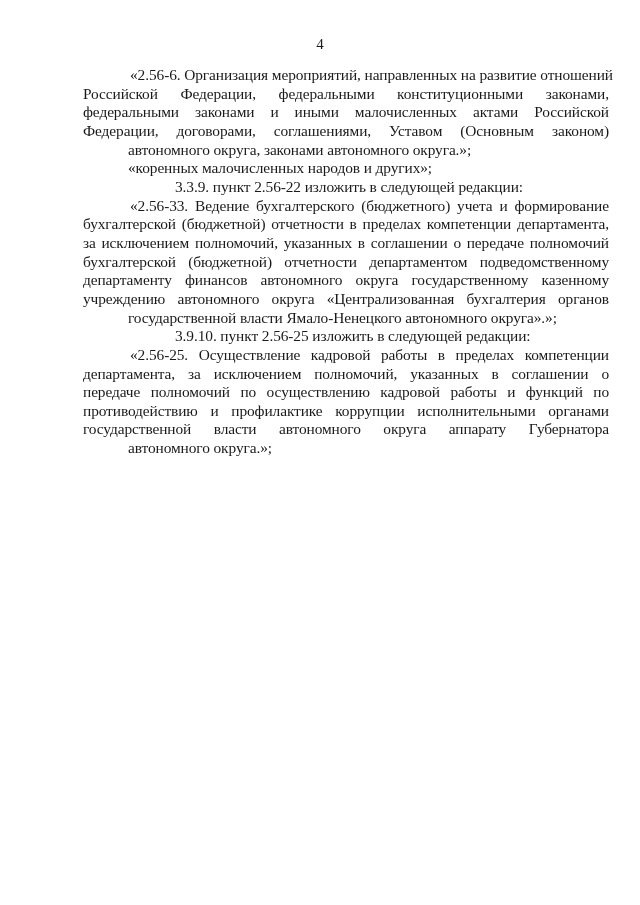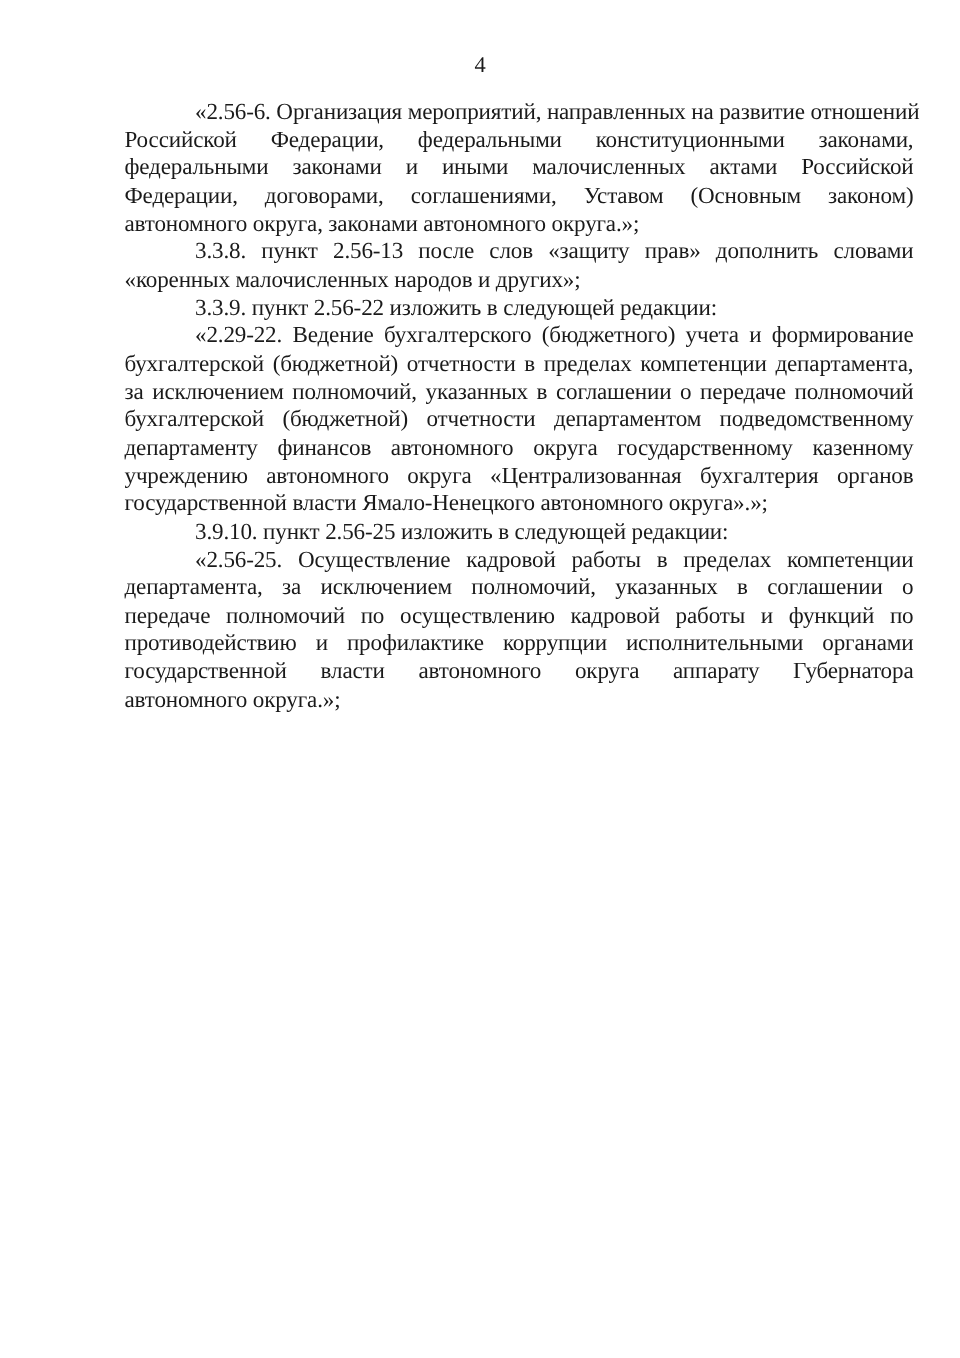--- a/index.html
+++ b/index.html
@@ -48,20 +48,21 @@
       hyphens: none;
     }
     .para .ln {
       display: block;
       text-align: justify;
       text-align-last: justify;
       white-space: nowrap;
     }
     .para .ln.last {
       text-align-last: left;
+      margin-left: 45px;
     }
     .para .ln.first {
       padding-left: 47px;
     }
     .para {
       text-indent: 0;
     }
   </style>
 </head>
 <body>
@@ -73,30 +74,29 @@
 
     <p class="para">
       <span class="ln first">«2.56-6. Организация мероприятий, направленных на развитие отношений</span>
       <span class="ln">Российской Федерации, федеральными конституционными законами,</span>
       <span class="ln">федеральными законами и иными малочисленных актами Российской</span>
       <span class="ln">Федерации, договорами, соглашениями, Уставом (Основным законом)</span>
       <span class="ln last">автономного округа, законами автономного округа.»;</span>
     </p>
 
     <p class="para">
-      <span class="ln first">3.3.8. пункт 2.56-13 после слов «защиту прав» дополнить словами</span>
       <span class="ln last">«коренных малочисленных народов и других»;</span>
     </p>
 
     <p class="para">
       <span class="ln first last">3.3.9. пункт 2.56-22 изложить в следующей редакции:</span>
     </p>
 
     <p class="para">
-      <span class="ln first">«2.29-22. Ведение бухгалтерского (бюджетного) учета и формирование</span>
+      <span class="ln first">«2.56-33. Ведение бухгалтерского (бюджетного) учета и формирование</span>
       <span class="ln">бухгалтерской (бюджетной) отчетности в пределах компетенции департамента,</span>
       <span class="ln">за исключением полномочий, указанных в соглашении о передаче полномочий</span>
       <span class="ln">бухгалтерской (бюджетной) отчетности департаментом подведомственному</span>
       <span class="ln">департаменту финансов автономного округа государственному казенному</span>
       <span class="ln">учреждению автономного округа «Централизованная бухгалтерия органов</span>
       <span class="ln last">государственной власти Ямало-Ненецкого автономного округа».»;</span>
     </p>
 
     <p class="para">
       <span class="ln first last">3.9.10. пункт 2.56-25 изложить в следующей редакции:</span>

